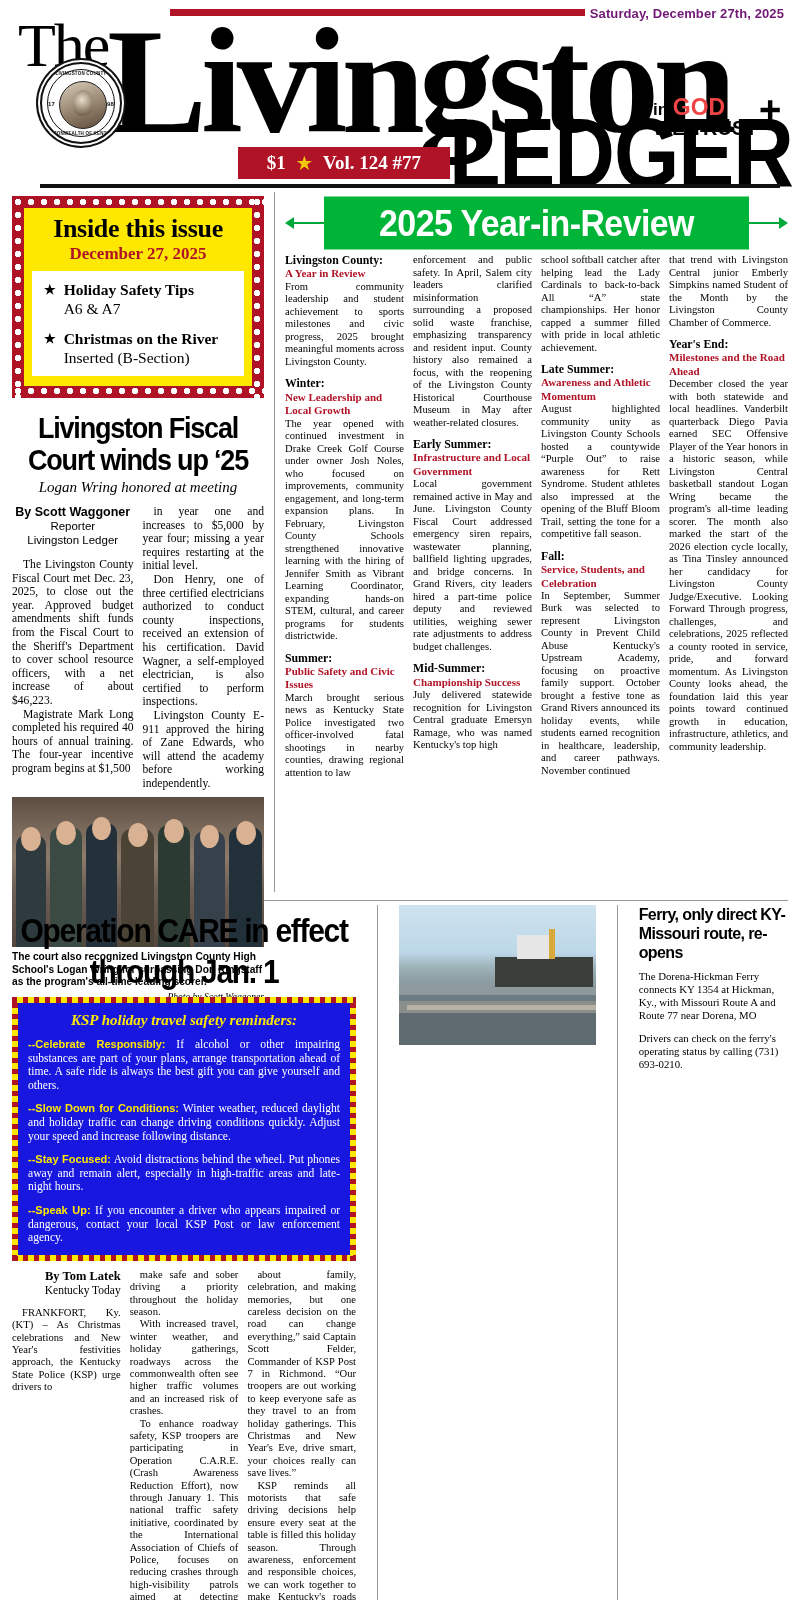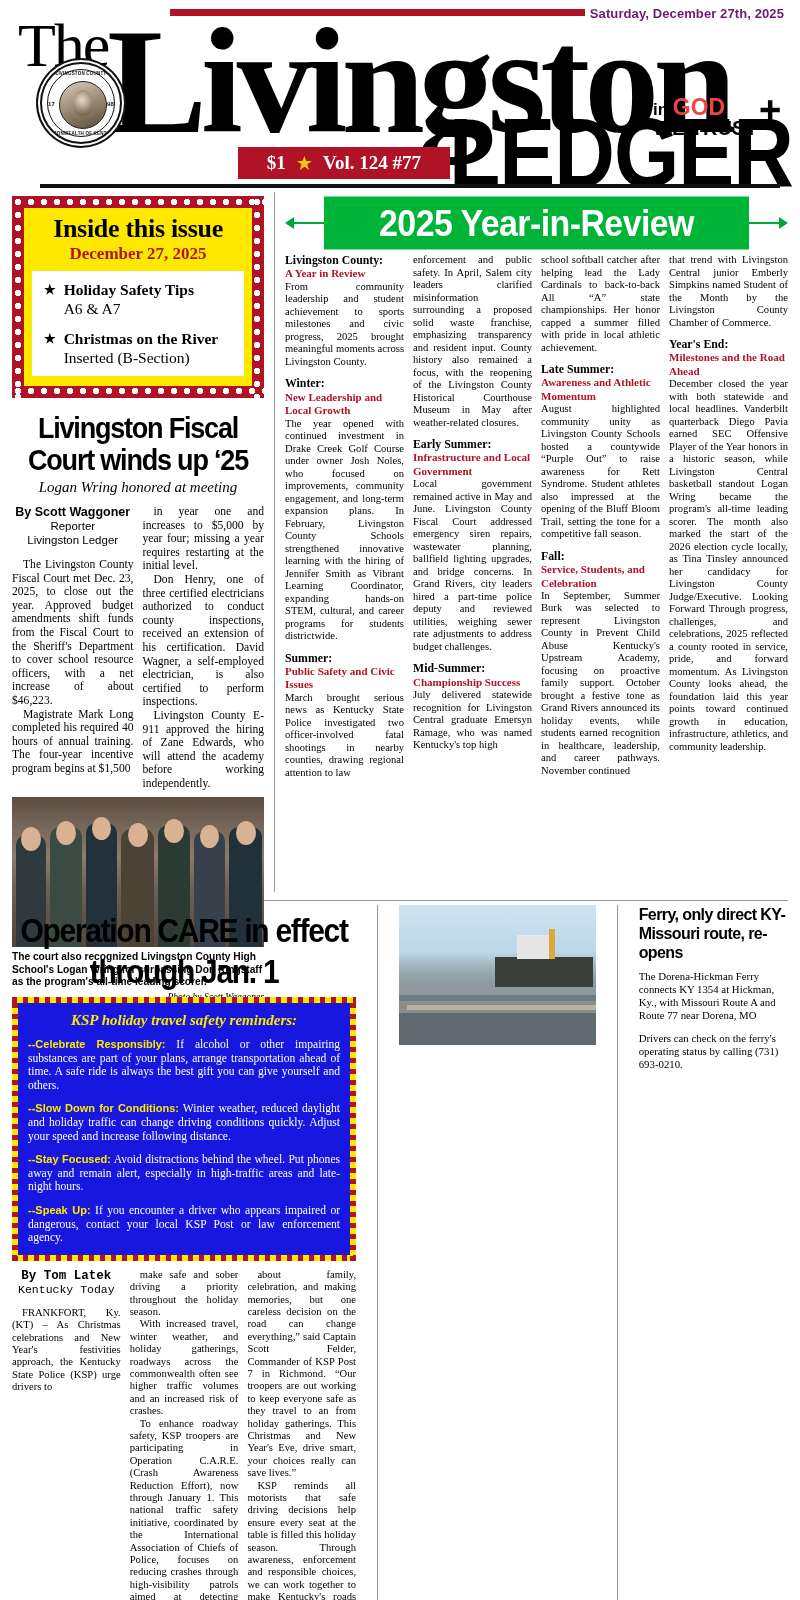--- a/index.html
+++ b/index.html
@@ -199,21 +199,21 @@
     pointer-events:none;
   }
   .ksp-title {
     text-align:center; color:#ffe800; font-weight:bold; font-style:italic;
     font-size:15px; margin-bottom:9px;
   }
   .ksp-item { color:#fff; font-size:11.6px; line-height:13.6px; text-align:justify; margin-bottom:10px; }
   .ksp-item:last-child { margin-bottom:0; }
   .ksp-item b { color:#ffe800; font-family:"Liberation Sans", sans-serif; font-size:11px; }
 
-  .care-byline { text-align:center; font-family:Liberation Mono, monospace; font-size:11.5px; line-height:14px; margin-top:12px; }
+  .care-byline { text-align:right; font-family:Liberation Serif, serif; font-size:11.5px; line-height:14px; margin-top:12px; }
   .care-byline .b1 { font-weight:bold; font-size:12.5px; }
   .care-cols { display:flex; gap:9px; margin-top:8px; }
   .care-cols .c { width:33.33%; font-size:10.6px; line-height:12.4px; text-align:justify; }
   .care-cols p { margin:0; text-indent:10px; }
 
   .boat-photo {
     height:140px; width:100%;
     background:linear-gradient(180deg,#cfe3ef 0%,#bcd7e8 34%,#9fb3ba 44%,#8b9ca2 55%,#7c8c93 100%);
     position:relative; overflow:hidden;
   }

